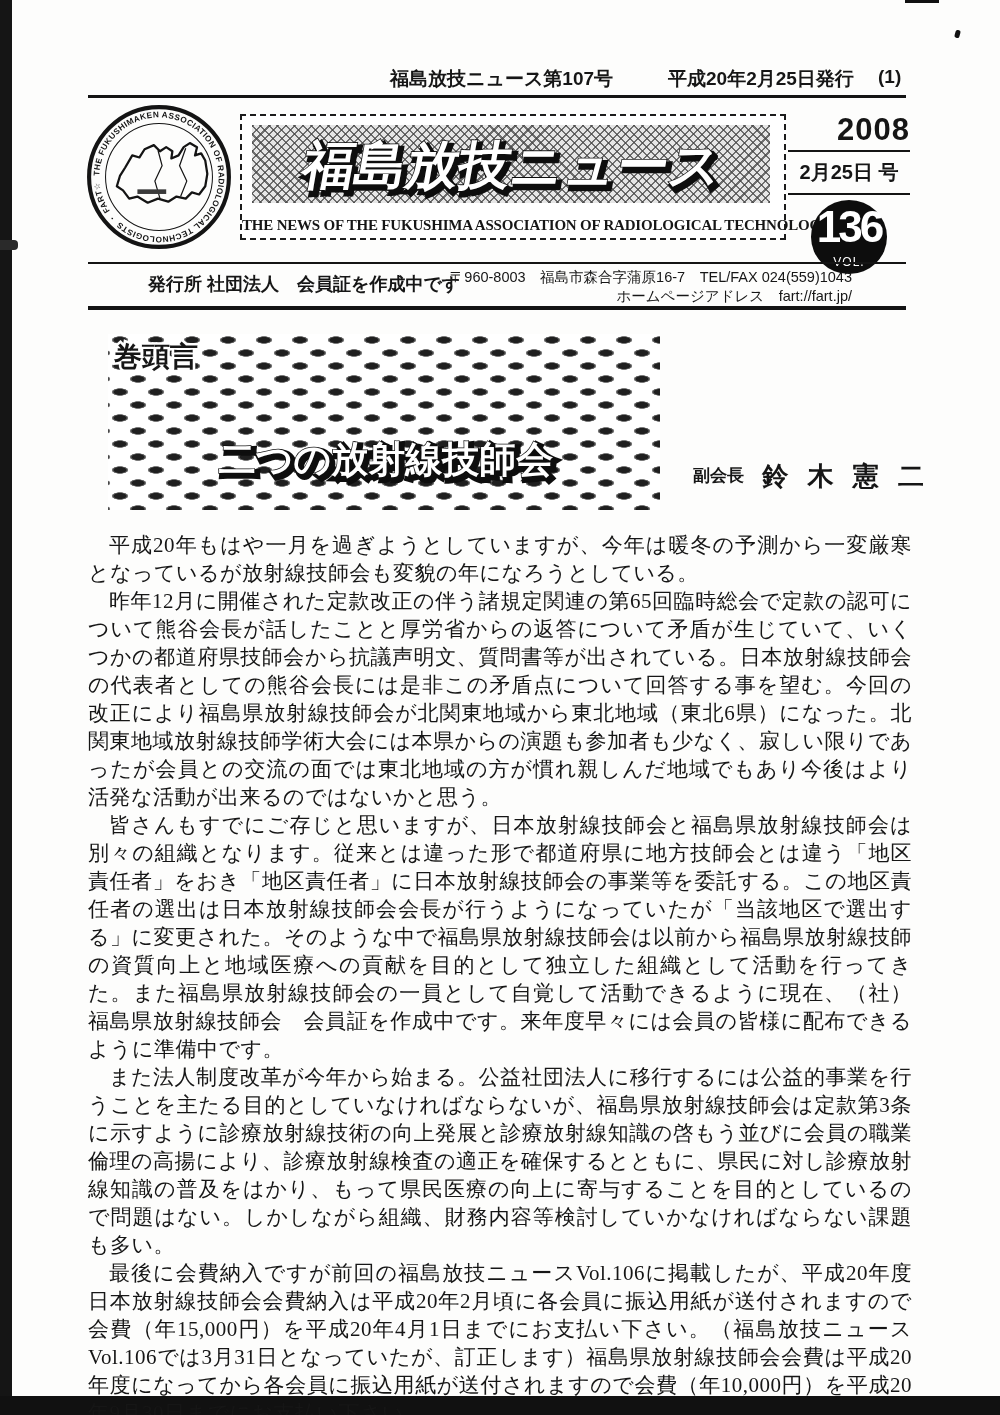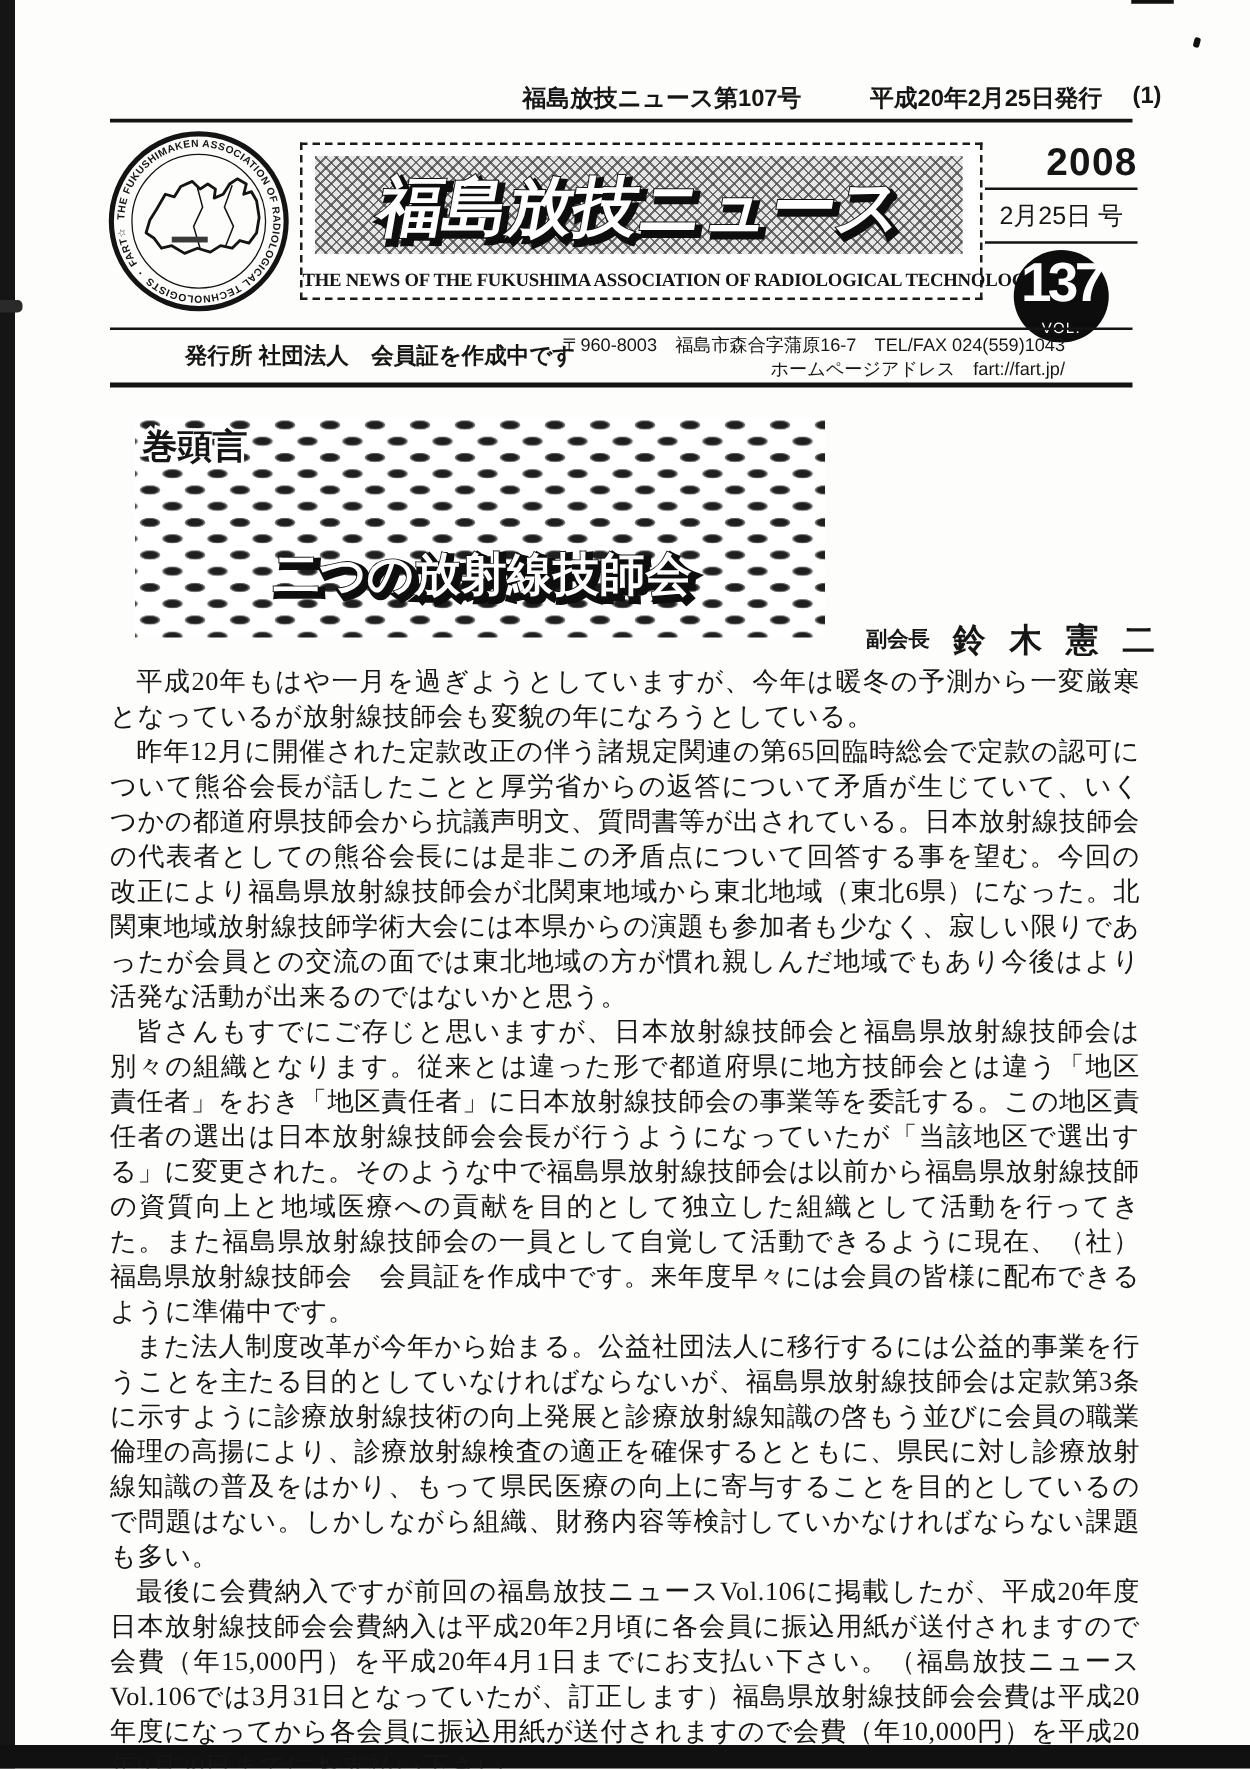--- a/index.html
+++ b/index.html
@@ -8,21 +8,21 @@
     background:#fdfdfc;overflow:hidden;
     font-family:"Liberation Sans","DejaVu Sans",sans-serif;color:#161616;
   }
   
   .edge-left{position:absolute;left:0;top:0;width:12px;height:1415px;background:#151515;}
   .edge-left-notch{position:absolute;left:0;top:240px;width:18px;height:10px;background:#2a2a2a;border-radius:0 4px 4px 0;}
   .edge-bottom{position:absolute;left:0;top:1396px;width:1000px;height:19px;background:#111;}
   .edge-top-mark{position:absolute;left:905px;top:0;width:34px;height:3px;background:#111;}
   .speck-dot{position:absolute;left:955px;top:30px;width:5px;height:8px;background:#111;border-radius:2px;transform:rotate(15deg);}
   
-  .running-head span{position:absolute;font-weight:bold;font-size:19px;white-space:nowrap;margin-left:28px;}
+  .running-head span{position:absolute;font-weight:bold;font-size:19px;white-space:nowrap;}
   .rh-left{left:390px;top:66px;}
   .rh-center{left:668px;top:66px;}
   .rh-page{left:878px;top:66px;}
   .rule{position:absolute;left:88px;width:818px;background:#141414;}
   .rule-top{top:95px;height:3px;}
   .rule-mid{top:262px;height:2px;}
   .rule-thick{top:306px;height:4px;}
   
   .logo{position:absolute;left:86px;top:104px;width:146px;height:146px;}
   
@@ -40,21 +40,21 @@
   .checker-band svg{position:absolute;left:0;top:0;}
   .masthead-sub{
     position:absolute;left:0;right:0;bottom:4px;text-align:center;
     font-family:"Liberation Serif","DejaVu Serif",serif;
     font-size:15px;font-weight:bold;letter-spacing:-0.2px;white-space:nowrap;
   }
   
   .issue-col{position:absolute;left:788px;top:112px;width:122px;}
   .issue-year{font-size:31px;font-weight:bold;text-align:right;letter-spacing:1px;
     border-bottom:2.5px solid #141414;padding-bottom:2px;}
-  .issue-date{font-size:20px;font-weight:normal;text-align:center;padding:7px 0 7px;
+  .issue-date{font-size:20px;font-weight:bold;text-align:center;padding:7px 0 7px;
     border-bottom:2.5px solid #141414;white-space:nowrap;}
   .vol-circle{position:relative;width:76px;height:74px;margin:5px auto 0;background:#0d0d0d;border-radius:50%;}
   .vol-num{position:absolute;left:0;right:0;top:2px;text-align:center;color:#fff;
     font-size:44px;font-weight:bold;letter-spacing:-3px;}
   .vol-label{position:absolute;left:0;right:0;bottom:5px;text-align:center;color:#fff;font-size:12px;letter-spacing:1px;}
   
   .pub-issuer{position:absolute;left:148px;top:272px;font-size:18px;font-weight:bold;white-space:nowrap;}
   .pub-right{position:absolute;right:148px;top:268px;text-align:right;font-size:14.5px;line-height:19px;white-space:nowrap;}
   
   .banner{
@@ -63,21 +63,21 @@
     background-image:
       radial-gradient(ellipse 11px 5px at 12px 6px, #1f1f1f 52%, rgba(31,31,31,.55) 72%, rgba(0,0,0,0) 78%),
       radial-gradient(ellipse 11px 5px at 12px 6px, #1f1f1f 52%, rgba(31,31,31,.55) 72%, rgba(0,0,0,0) 78%);
     background-size:36px 26px,36px 26px;
     background-position:0 0,18px 13px;
   }
   .banner svg{position:absolute;overflow:visible;}
   .svg-kantogen{left:2px;top:0;}
   .svg-banner-title{left:108px;top:98px;}
   
-  .byline{position:absolute;top:495px;right:70px;white-space:nowrap;}
+  .byline{position:absolute;top:459px;right:70px;white-space:nowrap;}
   .author-title{font-size:17px;font-weight:bold;vertical-align:4px;margin-right:14px;}
   .author-name{font-size:26px;font-weight:bold;letter-spacing:6px;}
   
   .article-body{position:absolute;left:88px;top:531px;width:824px;
     font-family:"Liberation Serif","DejaVu Serif",serif;}
   .article-body p{margin:0;font-size:21px;line-height:28px;text-indent:1em;
     text-align:justify;letter-spacing:0.5px;}
 </style>
 </head>
 <body>
@@ -123,21 +123,21 @@
         </g>
       </svg>
     </div>
     <div class="masthead-sub">THE NEWS OF THE FUKUSHIMA ASSOCIATION OF RADIOLOGICAL TECHNOLOGISTS</div>
   </div>
 
   <div class="issue-col">
     <div class="issue-year">2008</div>
     <div class="issue-date">2月25日 号</div>
     <div class="vol-circle">
-      <div class="vol-num">137</div>
+      <div class="vol-num">136</div>
       <div class="vol-label">VOL.</div>
     </div>
   </div>
 
   <div class="rule rule-mid"></div>
   <div class="pub-issuer">発行所 社団法人　会員証を作成中です</div>
   <div class="pub-right">
     <div>〒960-8003　福島市森合字蒲原16-7　TEL/FAX 024(559)1043</div>
     <div>ホームページアドレス　fart://fart.jp/</div>
   </div>

